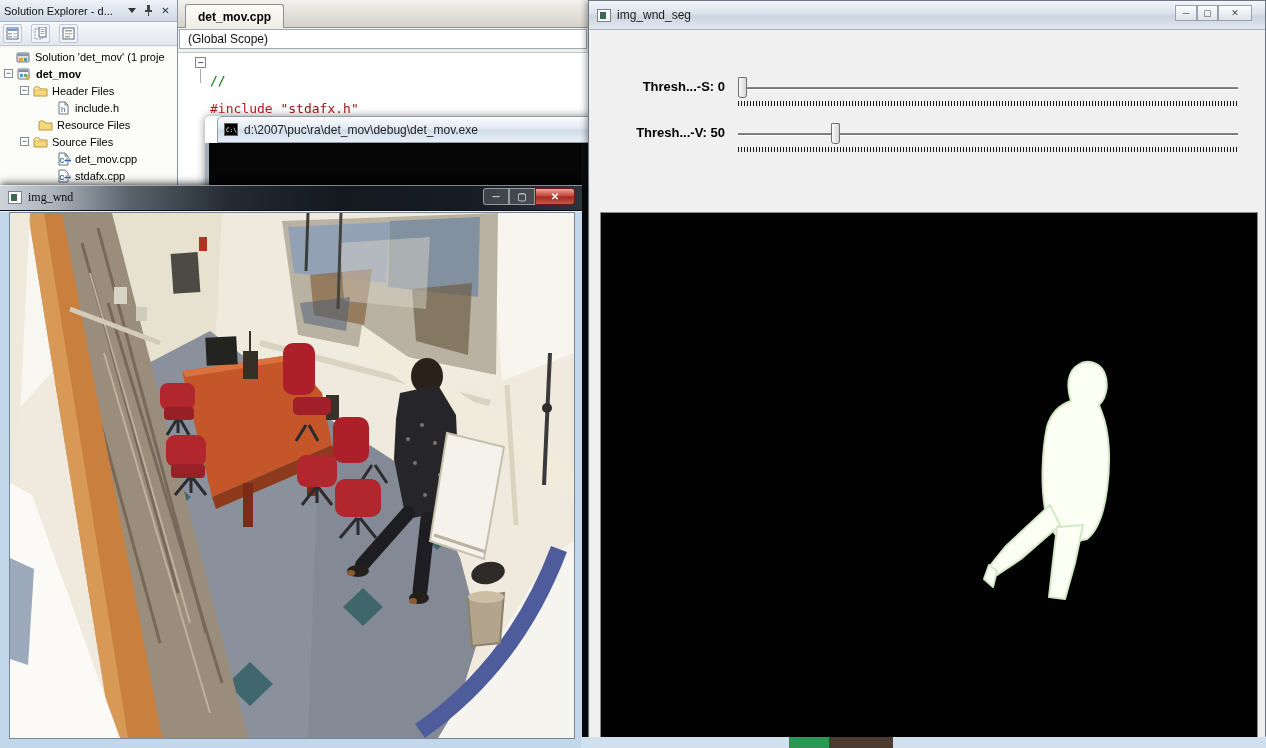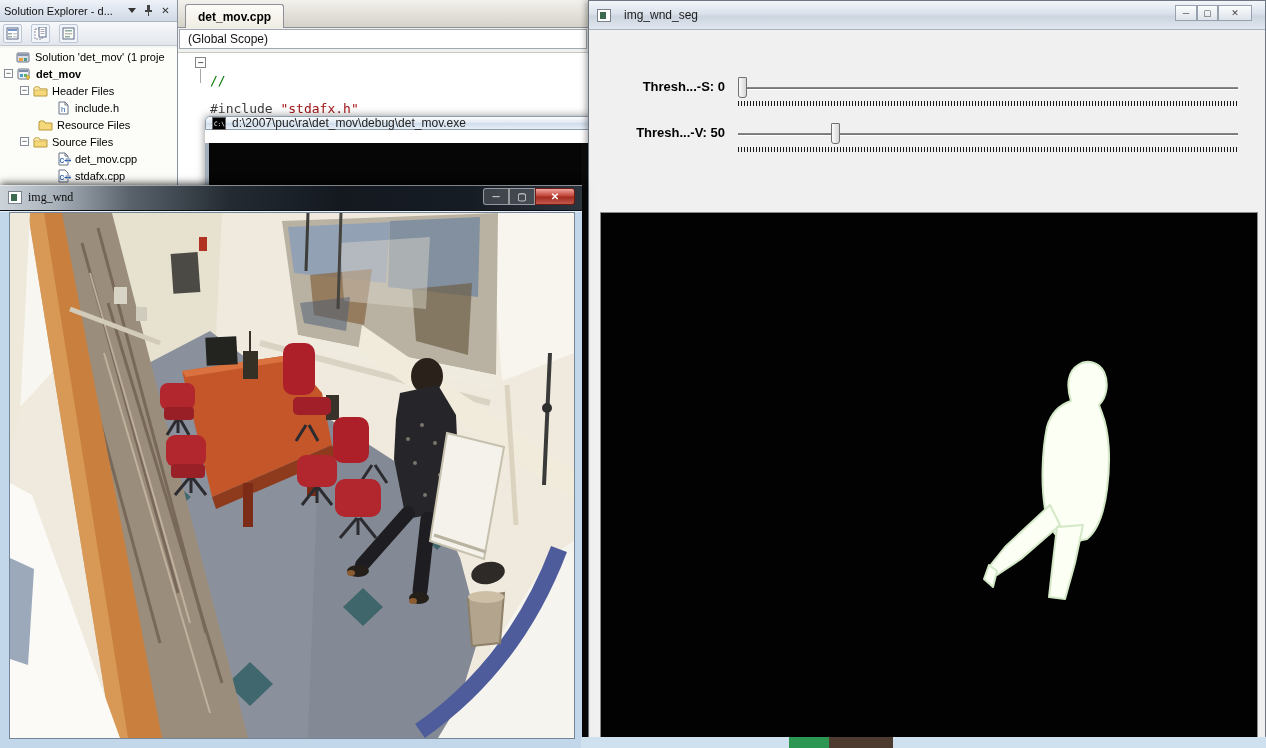--- a/index.html
+++ b/index.html
@@ -36,45 +36,45 @@
          background:linear-gradient(#fdfcf8,#efece2); border:1px solid #8e9099; border-bottom:none;
          border-radius:3px 3px 0 0; font-size:12px; font-weight:bold; color:#000;
          display:flex; align-items:center; }
   .scopebar { position:relative; height:25px; background:#f0f0ec; border-bottom:1px solid #c8c8c4; }
   .scopebox { position:absolute; left:1px; right:1px; top:1px; height:20px; background:#fff;
               border:1px solid #a0a8b2; font-size:12px; color:#111; line-height:18px; padding-left:8px; }
   .code { position:absolute; left:0; top:53px; right:0; bottom:0; background:#fff;
           font-family:"DejaVu Sans Mono", monospace; font-size:13px; }
   .code-line { position:absolute; left:32px; white-space:pre; }
   .c-com { color:#007a00; }
-  .c-dir { color:#404040; }
+  .c-dir { color:#b91c1c; }
   .c-str { color:#a31515; }
   .foldbox { position:absolute; left:17px; top:4px; width:11px; height:11px; border:1px solid #848484;
              background:#fff; color:#333; font-size:10px; line-height:9px; text-align:center; }
   .foldline { position:absolute; left:22px; top:16px; width:1px; height:14px; background:#a8a8a8; }
 
   
   .console-win { position:absolute; left:205px; top:116px; width:388px; height:621px;
                  border-radius:5px 5px 0 0; box-shadow:0 0 8px rgba(0,0,0,.45); }
-  .console-title { height:14px; background:linear-gradient(#fcfdfe,#dfe8f2 48%,#cfdcea 52%,#e8eff7);
+  .console-title { height:27px; background:linear-gradient(#fcfdfe,#dfe8f2 48%,#cfdcea 52%,#e8eff7);
                    border:1px solid #8f9cab; border-radius:5px 5px 0 0;
-                   display:flex; align-items:center; padding:0 6px; }
+                   display:flex; align-items:center; padding:0 6px;margin-left:12px; }
   .console-ic { width:14px; height:13px; background:#000; border:1px solid #666; color:#fff;
                 font-size:6px; line-height:11px; text-align:left; padding-left:1px;
                 font-family:"DejaVu Sans Mono",monospace; margin-right:6px; flex:none; }
   .console-title span.t { font-size:12px; color:#222; white-space:nowrap; overflow:hidden; }
   .console-body { position:absolute; left:0; right:0; top:27px; bottom:0; background:#060606;
                   border-left:4px solid rgba(190,205,220,.85); border-right:4px solid rgba(190,205,220,.85); }
 
   
   .seg-win { position:absolute; left:588px; top:0; width:678px; height:741px;
              background:#e8e8e8; border:1px solid #6e7682; box-shadow:-2px 0 6px rgba(0,0,0,.35); }
   .seg-title { position:absolute; left:0; top:0; right:0; height:29px;
                background:linear-gradient(#f3f6fa,#dbe2eb 45%,#ccd5e0 55%,#dfe6ee);
-               border-bottom:1px solid #a8b2be; display:flex; align-items:center; padding-left:8px;gap:7px; }
+               border-bottom:1px solid #a8b2be; display:flex; align-items:center; padding-left:8px; }
   .seg-title .t { font-size:12px; color:#1c1c1c; margin-left:6px; }
   .win-ic { width:14px; height:13px; background:#fff; border:1px solid #7a828c; position:relative; flex:none; }
   .win-ic i { position:absolute; left:2px; top:2px; right:4px; bottom:2px; background:#3d6b52; display:block; }
   .win-btn { position:absolute; top:4px; height:16px; border:1px solid #98a2ae;
              background:linear-gradient(#fcfdfe,#dde3ea); color:#444; font-size:9px;
              display:flex; align-items:center; justify-content:center; }
   .seg-body { position:absolute; left:0; top:29px; right:0; bottom:0; background:#f0f0f0; }
   .tb-row { position:absolute; left:0; width:678px; height:30px; }
   .tb-label { position:absolute; left:0; top:2px; width:136px; text-align:right;
               font-size:13px; font-weight:bold; color:#000; }

